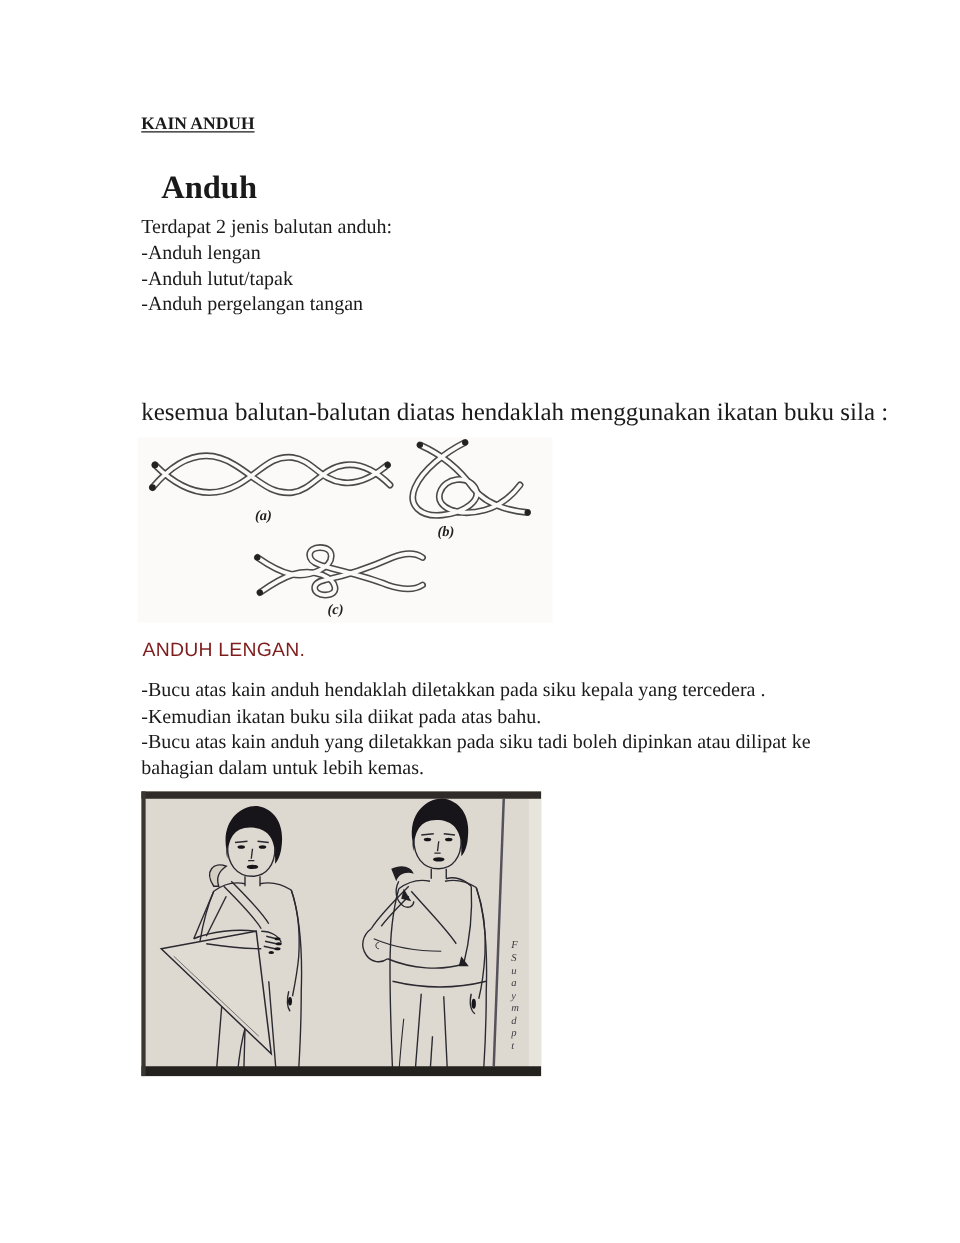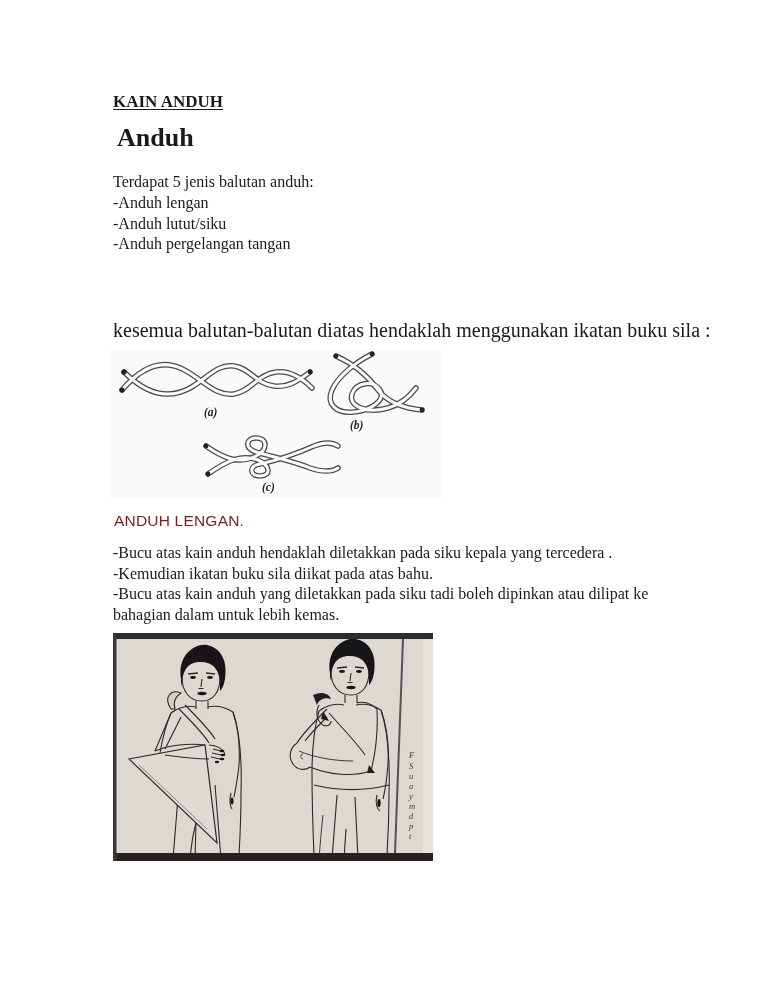--- a/index.html
+++ b/index.html
@@ -2,25 +2,25 @@
 <html><head>
 <meta charset="utf-8">
 <style>
   html,body{margin:0;padding:0;background:#ffffff;}
   .page{
     position:relative;width:768px;height:994px;background:#ffffff;overflow:hidden;
     font-family:"Liberation Serif","DejaVu Serif",serif;color:#1a1a1a;
   }
   .title{
     position:absolute;left:113px;top:92px;
-    font-size:17px;font-weight:bold;
+    font-size:14px;font-weight:bold;
     text-decoration:underline;text-underline-offset:2px;
   }
   .heading{
-    position:absolute;left:113px;top:117px;margin:4px;
+    position:absolute;left:113px;top:117px;margin:16px;
     font-size:26px;font-weight:bold;line-height:34px;
   }
   .intro-block{
     position:absolute;left:113px;top:172px;
     font-size:16px;line-height:20.8px;
   }
   .note{
     position:absolute;left:113px;top:320px;
     font-size:20px;line-height:21px;
   }
@@ -47,23 +47,23 @@
 </head>
 <body>
 
 <div class="page">
 
   <div class="title">KAIN ANDUH</div>
 
   <h1 class="heading">Anduh</h1>
 
   <div class="intro-block">
-    <div>Terdapat 5 jenis balutan anduh:</div>
+    <div>Terdapat 2 jenis balutan anduh:</div>
     <div>-Anduh lengan</div>
-    <div>-Anduh lutut/siku</div>
+    <div>-Anduh lutut/tapak</div>
     <div>-Anduh pergelangan tangan</div>
   </div>
 
   <div class="note">kesemua balutan-balutan diatas hendaklah menggunakan ikatan buku sila :</div>
 
   <div class="knot-figure">
     <svg width="332" height="148" viewBox="0 0 332 148">
 
       <g stroke-linecap="round" fill="none">
         <path d="M14,22 C36,44 58,50 80,38 C98,28 106,14 124,16 C140,18 146,34 164,36 C180,38 192,28 200,22" stroke="#4a4a4a" stroke-width="5.5"></path>

